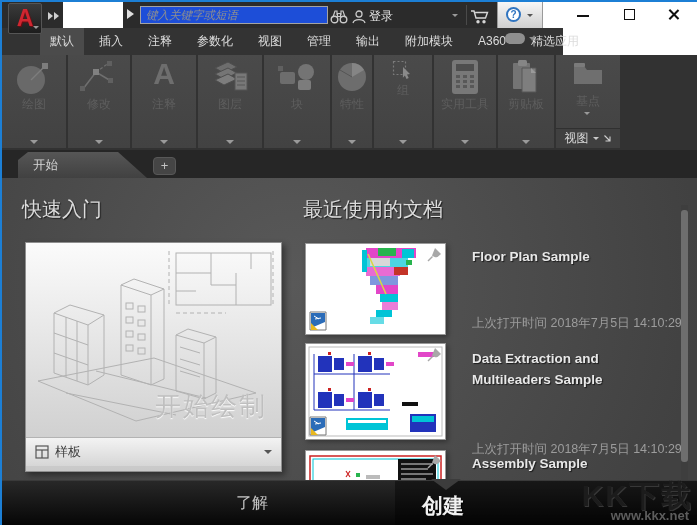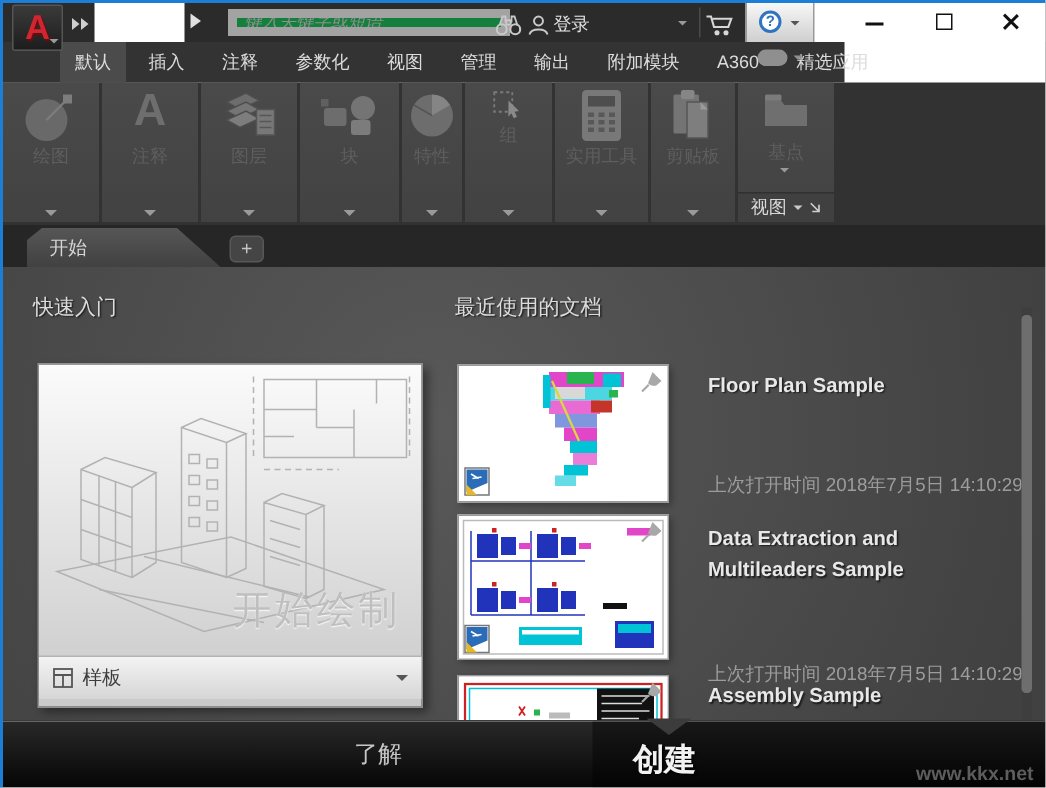--- a/index.html
+++ b/index.html
@@ -20,22 +20,22 @@
     background:linear-gradient(#3a3a3a,#1d1d1d);border:1px solid #555;border-radius:2px;
     display:flex;align-items:center;justify-content:center;cursor:pointer;}
   .app-logo .a{font-size:23px;font-weight:bold;color:#cf2630;text-shadow:1px 1px 1px #700a10;line-height:1;}
   .app-logo .tri{position:absolute;right:2px;bottom:4px;}
   .tri-down{width:0;height:0;border-left:4px solid transparent;border-right:4px solid transparent;border-top:4px solid #9a9a9a;}
   .tri-down.sm{border-left-width:3px;border-right-width:3px;border-top-width:3px;}
   .qat-expand{position:absolute;left:48px;top:10px;display:flex;gap:1px;cursor:pointer;}
   .qat-expand i{width:0;height:0;border-top:4px solid transparent;border-bottom:4px solid transparent;border-left:5px solid #cfcfcf;}
   .play-btn{position:absolute;left:127px;top:7px;width:0;height:0;cursor:pointer;
     border-top:5px solid transparent;border-bottom:5px solid transparent;border-left:7px solid #e0e0e0;}
-  .search-input{position:absolute;left:152px;top:4px;width:188px;height:18px;
-    background:#15803d;border:6px solid #a3a3a3;color:#ddd;font-size:11.5px;padding:0 5px;outline:none;}
+  .search-input{position:absolute;left:140px;top:4px;width:188px;height:18px;
+    background:#1d4ed8;border:1px solid #a3a3a3;color:#ddd;font-size:11.5px;padding:0 5px;outline:none;}
   .search-input::placeholder{color:#8f8f8f;font-style:italic;}
   .icon-btn{position:absolute;cursor:pointer;}
   .login-label{position:absolute;left:369px;top:6px;font-size:12px;color:#e3e3e3;cursor:pointer;}
   .tb-sep{position:absolute;left:466px;top:3px;width:1px;height:20px;background:#4a4a4a;}
   .help-circle{position:absolute;left:506px;top:5px;width:15px;height:15px;border-radius:50%;
     border:2px solid #2f74c0;background:#fff;color:#2f74c0;font-weight:bold;font-size:10px;
     display:flex;align-items:center;justify-content:center;cursor:pointer;}
   .win-min{position:absolute;left:577px;top:15px;width:12px;height:2px;background:#111;cursor:pointer;}
   .win-max{position:absolute;left:624px;top:9px;width:11px;height:11px;border:1.5px solid #111;cursor:pointer;}
   .win-close{position:absolute;left:667px;top:8px;width:13px;height:13px;cursor:pointer;}
@@ -65,21 +65,21 @@
   .filetabrow{position:absolute;left:0;top:150px;width:697px;height:28px;background:#262626;}
   .start-tab{position:absolute;left:18px;top:2px;width:129px;height:26px;cursor:pointer;
     background:linear-gradient(#565656,#414141);
     clip-path:polygon(0 100%,0 8px,10px 0,100px 0,100% 100%);
     color:#d6d6d6;font-size:12.5px;line-height:26px;padding-left:15px;}
   .plus-tab{position:absolute;left:153px;top:7px;width:23px;height:18px;background:#454545;border:1px solid #585858;
     border-radius:4px;color:#c4c4c4;font-size:13px;line-height:16px;text-align:center;cursor:pointer;}
   
   .content{position:absolute;left:0;top:178px;width:697px;height:302px;overflow:hidden;
     background:radial-gradient(circle 430px at 42% 35%,#595959,#414141 95%);}
-  .section-heading{position:absolute;font-size:14px;color:#dcdcdc;text-shadow:1px 1px 1px #1e1e1e;white-space:nowrap;}
+  .section-heading{position:absolute;font-size:20px;color:#dcdcdc;text-shadow:1px 1px 1px #1e1e1e;white-space:nowrap;}
   .qcard{position:absolute;left:25px;top:64px;width:257px;height:230px;cursor:pointer;
     background:linear-gradient(#fbfbfb,#c9c9c9);border:1px solid #8f8f8f;box-shadow:3px 3px 6px rgba(0,0,0,.4);}
   .start-drawing{position:absolute;right:14px;top:146px;font-family:"DejaVu Serif",serif;
     font-size:26px;color:#bfbfbf;letter-spacing:2px;text-shadow:0 1px 1px #fff;}
   .template-bar{position:absolute;left:0;right:0;bottom:5px;height:29px;cursor:pointer;
     background:linear-gradient(#f3f3f3,#d6d6d6);border-top:1px solid #b3b3b3;
     display:flex;align-items:center;padding:3px 9px;gap:6px;}
   .template-bar .tlabel{font-size:13px;color:#3c3c3c;}
   .template-bar .tri-down{margin-left:auto;border-top-color:#555;}
   .doc-thumb{position:absolute;left:305px;width:141px;background:#fff;border:1px solid #999;
@@ -176,20 +176,34 @@
   <div class="ribbon">
     <div class="panel" style="width:64px;">
       <div class="picon">
         <svg width="42" height="36" viewBox="0 0 42 36">
           <circle cx="18" cy="21" r="14" fill="#696969"></circle>
           <line x1="18" y1="21" x2="32" y2="7" stroke="#7d7d7d" stroke-width="1.5"></line>
           <rect x="29" y="4" width="6" height="6" fill="#7d7d7d"></rect>
         </svg>
       </div>
       <div class="plabel">绘图</div>
+      <div class="pdrop tri-down"></div>
+    </div>
+    <div class="panel" style="width:62px;">
+      <div class="picon">
+        <svg width="42" height="36" viewBox="0 0 42 36">
+          <polyline points="5,30 18,13 33,22" fill="none" stroke="#6f6f6f" stroke-width="1.6"></polyline>
+          <line x1="18" y1="13" x2="31" y2="4" stroke="#6f6f6f" stroke-width="1.2" stroke-dasharray="3,2"></line>
+          <rect x="15" y="10" width="6" height="6" fill="#818181"></rect>
+          <rect x="2" y="27" width="5" height="5" fill="#606060"></rect>
+          <rect x="30" y="19" width="5" height="5" fill="#606060"></rect>
+          <rect x="29" y="2" width="5" height="5" fill="#606060"></rect>
+        </svg>
+      </div>
+      <div class="plabel">修改</div>
       <div class="pdrop tri-down"></div>
     </div>
     <div class="panel" style="width:64px;">
       <div class="picon">
         <span class="glyph-a">A</span>
       </div>
       <div class="plabel">注释</div>
       <div class="pdrop tri-down"></div>
     </div>
     <div class="panel" style="width:64px;">
@@ -457,18 +471,19 @@
     <div class="vscroll">
       <div class="thumb"></div>
     </div>
   </div>
 
   <div class="footer">
     <div class="dark-right"></div>
     <div class="footer-learn">了解</div>
     <div class="footer-create">创建</div>
     <div class="notch"></div>
+    <div class="wm-logo">KK下载</div>
     <div class="wm-site">www.kkx.net</div>
   </div>
 
   <div class="top-border"></div>
   <div class="left-border"></div>
 </div>
 
 </body></html>

